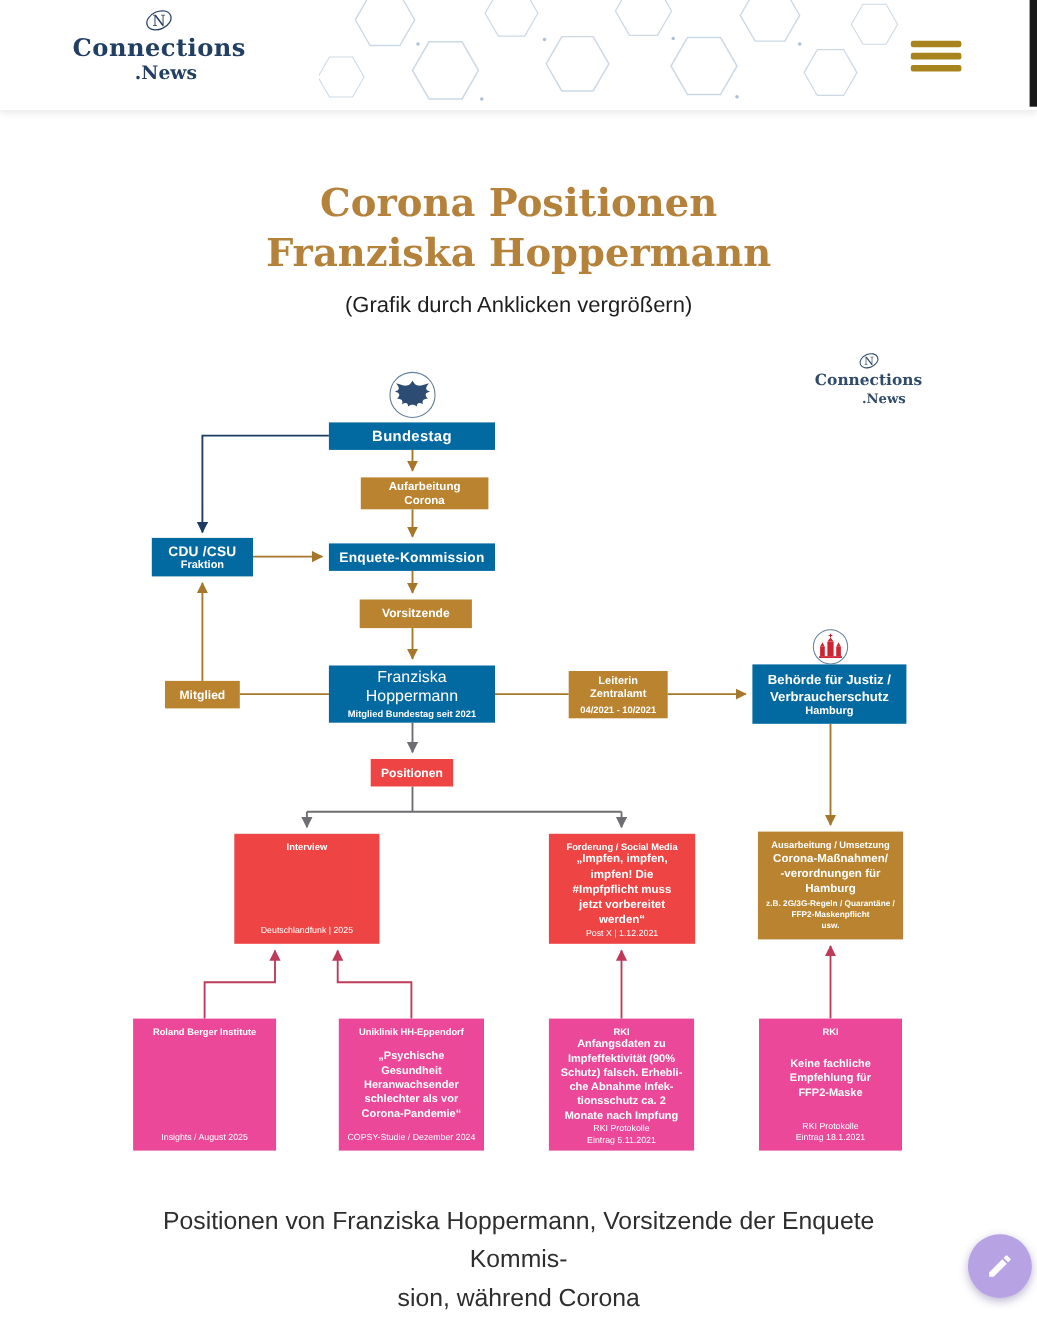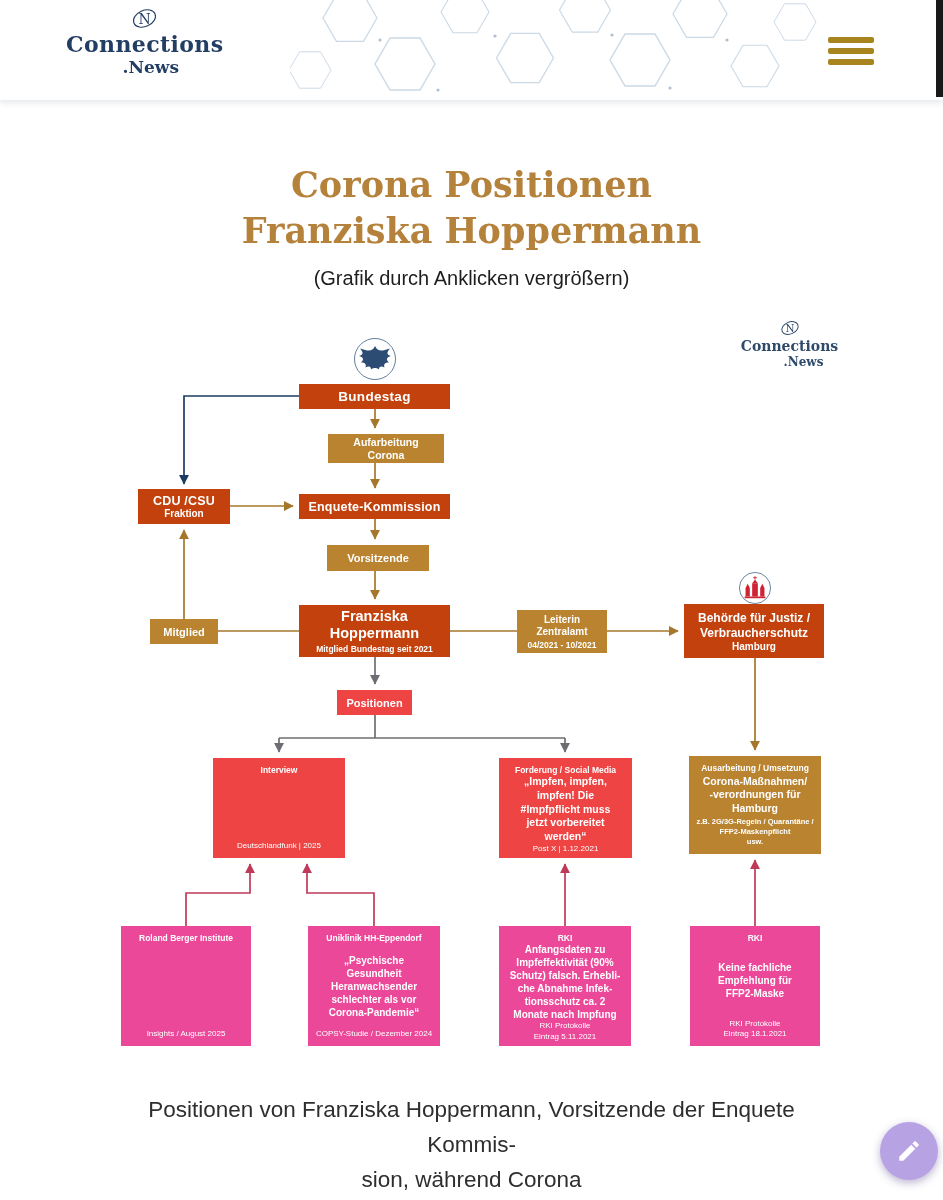--- a/index.html
+++ b/index.html
@@ -28,30 +28,30 @@
   h1.title { margin-top:62px; text-align:center; color:#b5823c;
              font-family:"DejaVu Serif", serif; font-weight:bold;
              font-size:35px; line-height:1.32; }
   p.subtitle { margin-top:13px; text-align:center; font-size:20px; color:#1d1d1d; }
 
   
   figure.diagram { position:relative; width:943px; height:745px; margin-top:28px; cursor:zoom-in; }
   .connectors { position:absolute; left:0; top:0; width:943px; height:745px; pointer-events:none; }
   .node { position:absolute; display:flex; flex-direction:column; align-items:center;
           justify-content:center; text-align:center; color:#fff; }
-  .navy { background:#c2410c; }
+  .navy { background:#0369a1; }
   .gold { background:#b9832f; }
   .gray { background:#ef4444; }
   .red  { background:#ec4899; }
   .b { font-weight:bold; }
   .t13 { font-size:13.5px; letter-spacing:.3px; }
   .t12 { font-size:12.5px; letter-spacing:.2px; }
   .t11 { font-size:11px; }
   .t10 { font-size:10.5px; line-height:1.25; }
-  .name { font-size:14.5px; font-weight:bold; line-height:1.18; }
+  .name { font-size:14.5px; font-weight:normal; line-height:1.18; }
   .subsm { font-size:8.5px; font-weight:bold; margin-top:2px; }
   .sub10 { font-size:10px; font-weight:bold; margin-top:0; }
   .bt { font-size:12px; font-weight:bold; line-height:1.25; }
   .qbox { justify-content:space-between; padding:7px 5px; }
   .qhead { font-size:8.5px; font-weight:bold; }
   .qtext { font-size:10.5px; font-weight:bold; line-height:1.3; }
   .qbody { font-size:10px; font-weight:bold; line-height:1.3; }
   .qsrc  { font-size:8px; line-height:1.3; }
   .qdetail { font-size:7.5px; font-weight:bold; line-height:1.35; }
   .circle-icon { position:absolute; }

